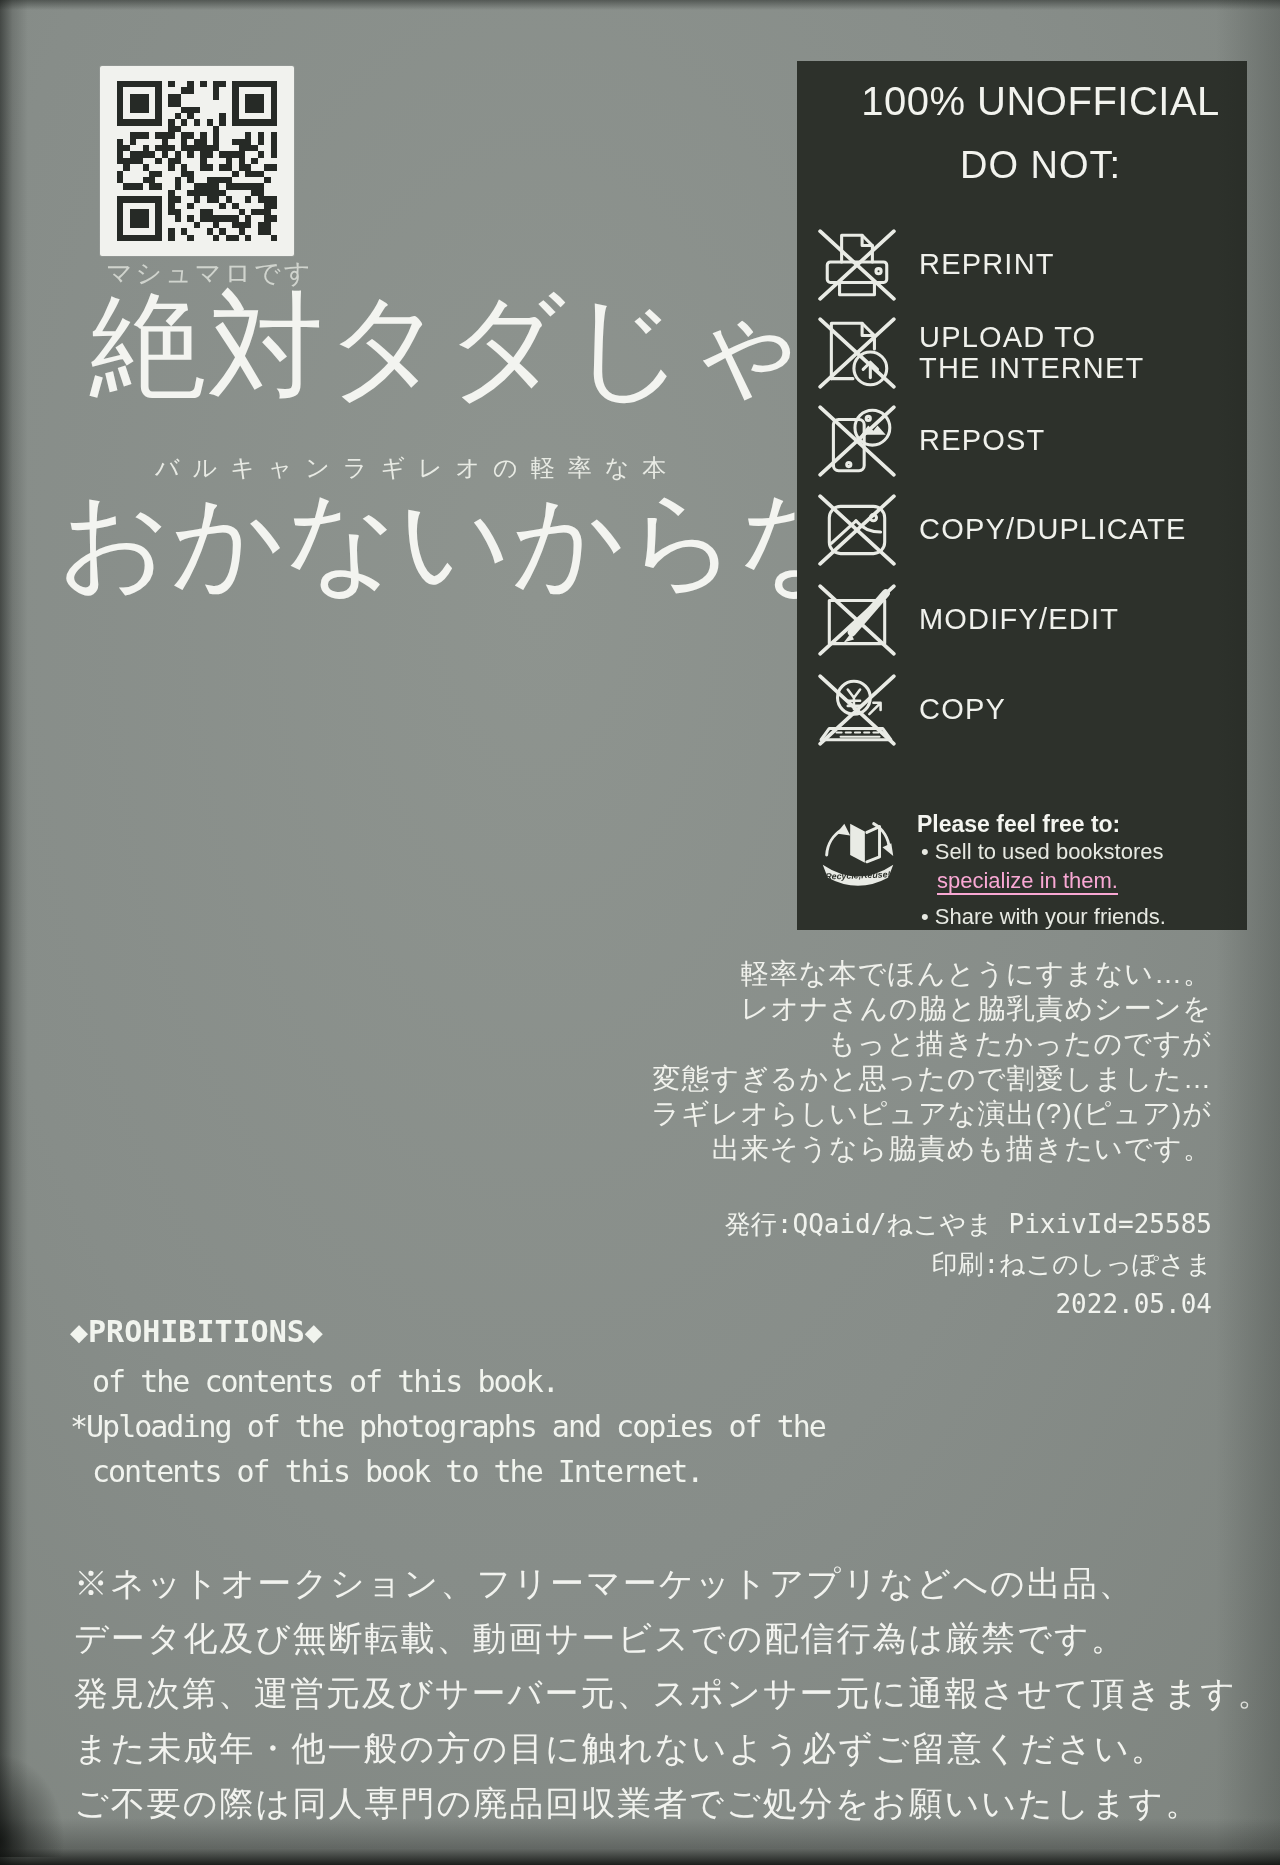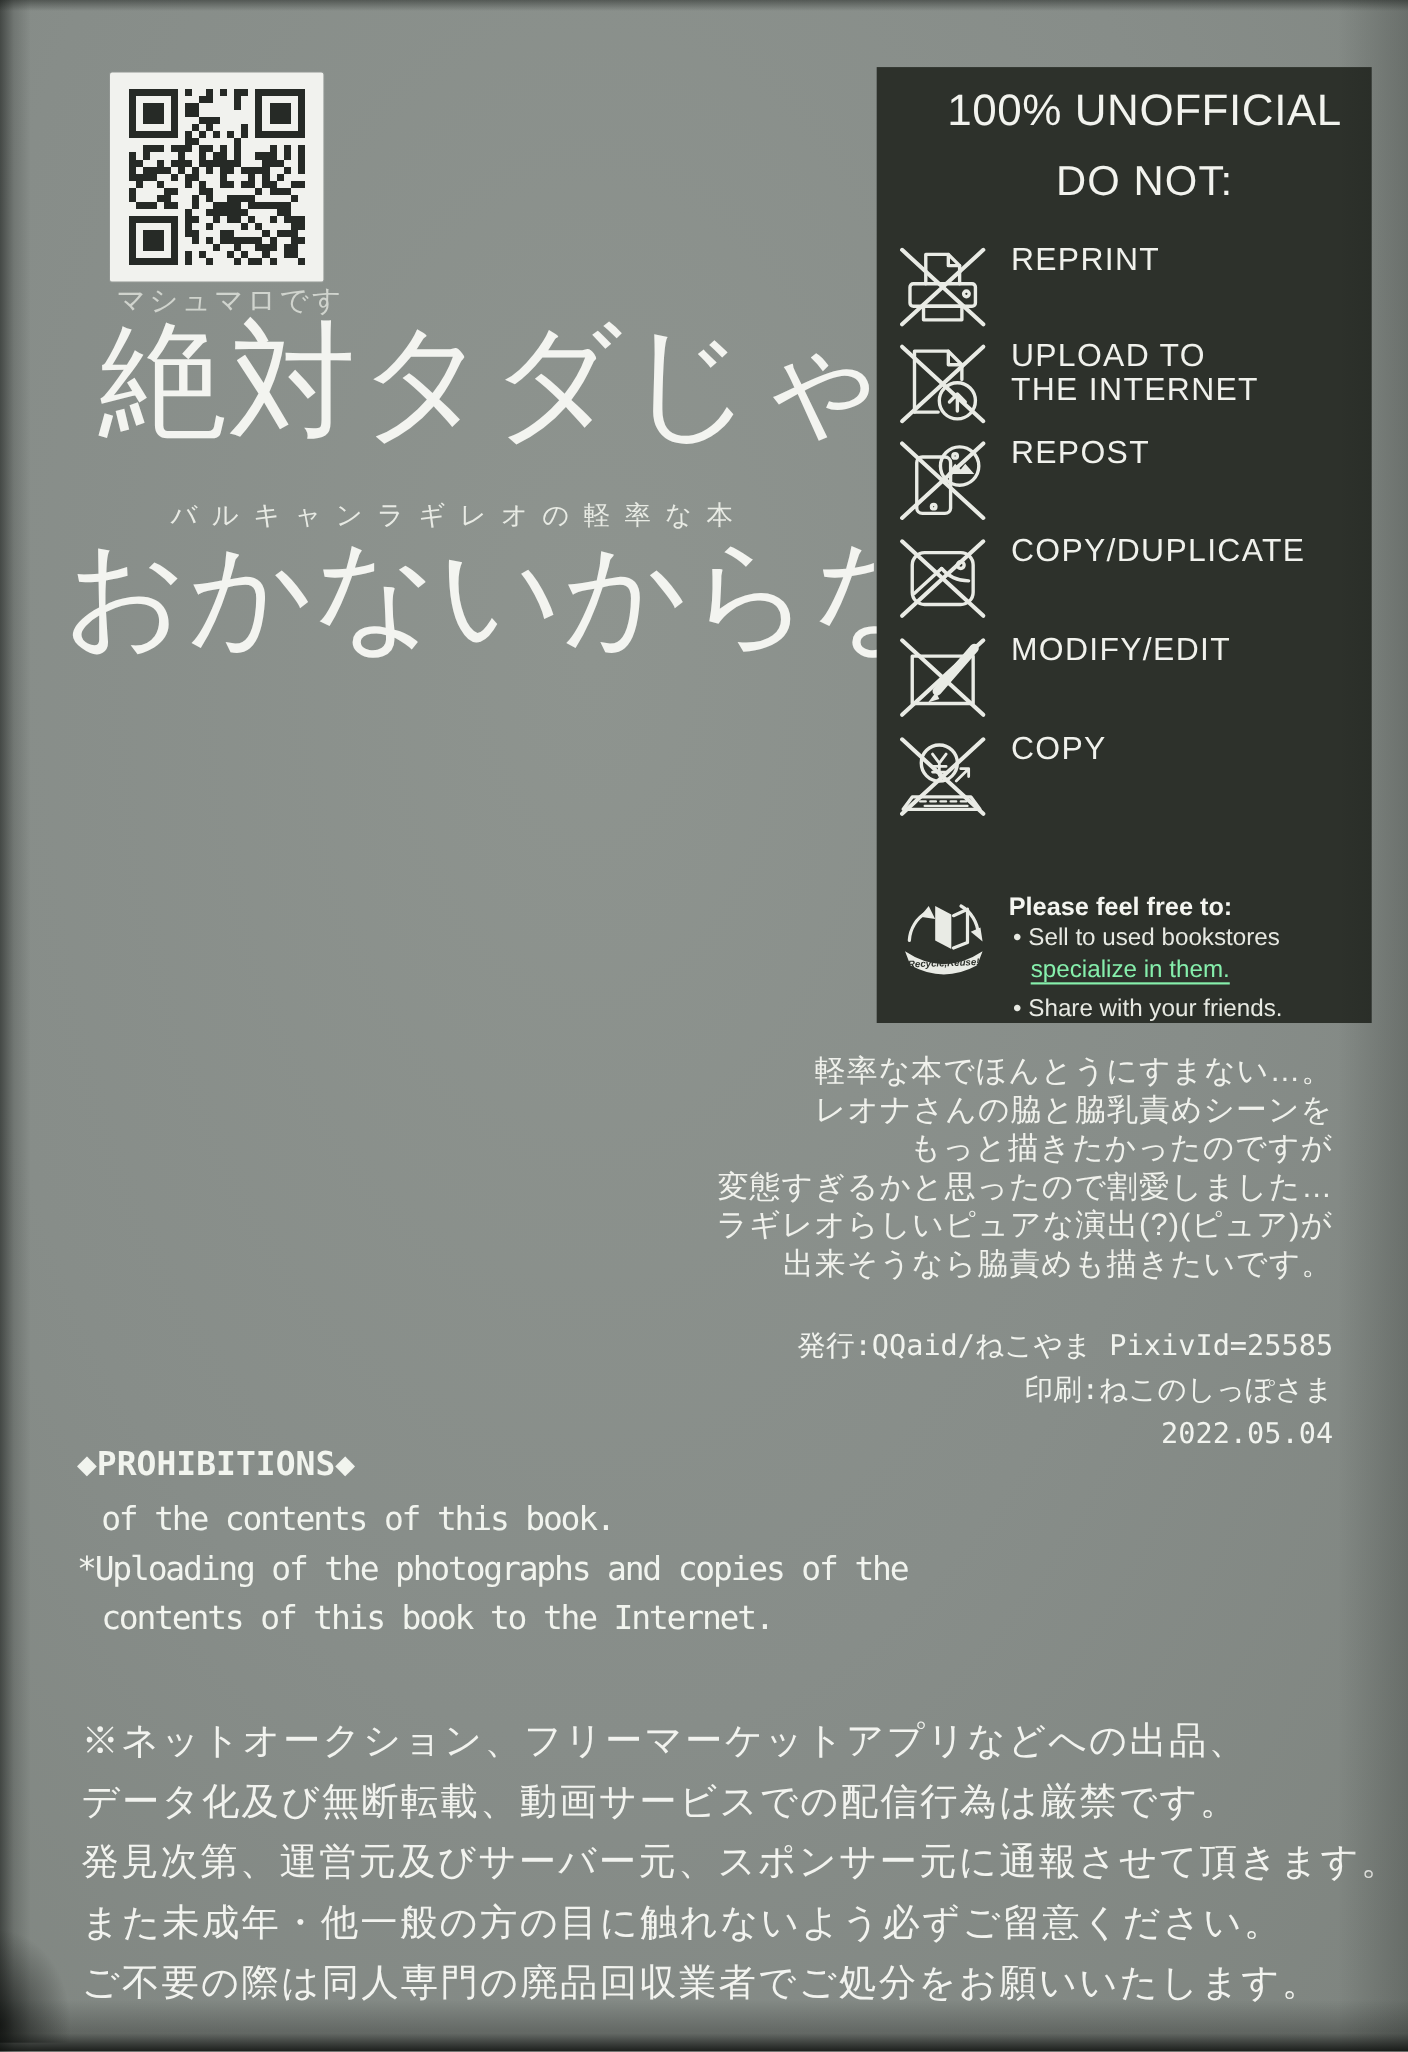--- a/index.html
+++ b/index.html
@@ -40,36 +40,36 @@
   .title-ruby{position:absolute;left:155px;top:452px;font-size:24px;letter-spacing:13px;
     color:rgba(240,242,236,.92);white-space:nowrap;}
   .title-line2{position:absolute;left:58px;top:486px;font-size:110px;line-height:1;
     color:#f3f4f0;white-space:nowrap;letter-spacing:1px;}
 
   
   .notice-box{position:absolute;left:797px;top:61px;width:413px;height:869px;
     background:#2d312b;color:#eceee8;padding-left:37px;}
   .nb-header{margin-top:18px;text-align:center;font-size:40px;letter-spacing:.5px;color:#f2f3ee;}
   .nb-subheader{margin-top:20px;text-align:center;font-size:38px;letter-spacing:1px;color:#f2f3ee;}
-  .nb-row{position:absolute;left:18px;right:20px;height:88px;display:flex;align-items:flex-start;gap:20px;}
+  .nb-row{position:absolute;left:18px;right:20px;height:88px;display:flex;align-items:center;gap:20px;}
   .nb-icon{flex:0 0 84px;display:flex;align-items:center;justify-content:center;}
   .nb-icon svg{width:80px;height:80px;}
   .nb-label{font-size:29px;letter-spacing:1.2px;line-height:1.08;max-width:245px;color:#f0f1ec;}
   .ico{stroke:#e9ebe5;fill:none;stroke-width:3;stroke-linecap:round;stroke-linejoin:round;}
   .ico .thick{stroke-width:3.6;}
   .ico .fillw{fill:#e9ebe5;stroke:none;}
 
   .allowed{position:absolute;left:14px;top:748px;right:6px;display:flex;gap:10px;}
   .allowed-icon{flex:0 0 96px;}
   .allowed-icon svg{width:94px;height:88px;}
   .allowed-text{padding-top:2px;}
   .allowed-heading{font-size:23px;font-weight:bold;color:#f4f5f0;}
   .allowed-li{font-size:22px;line-height:1.3;color:#e7e9e2;padding-left:4px;}
   .allowed-li::before{content:"• ";}
-  .allowed-li2{font-size:22px;line-height:1.3;color:#86efac;padding-left:20px;}
+  .allowed-li2{font-size:22px;line-height:1.3;color:#f9a8d4;padding-left:20px;}
   .u{text-decoration:underline;text-underline-offset:5px;}
 
   
   .afterword{position:absolute;right:68px;top:956px;text-align:right;
     font-size:28px;line-height:35px;letter-spacing:1px;color:rgba(247,249,243,.93);}
   
   .colophon{position:absolute;right:68px;top:1204px;text-align:right;
     font-family:"DejaVu Sans Mono", monospace;
     font-size:26px;line-height:40px;letter-spacing:0;color:rgba(247,249,243,.95);}
 

